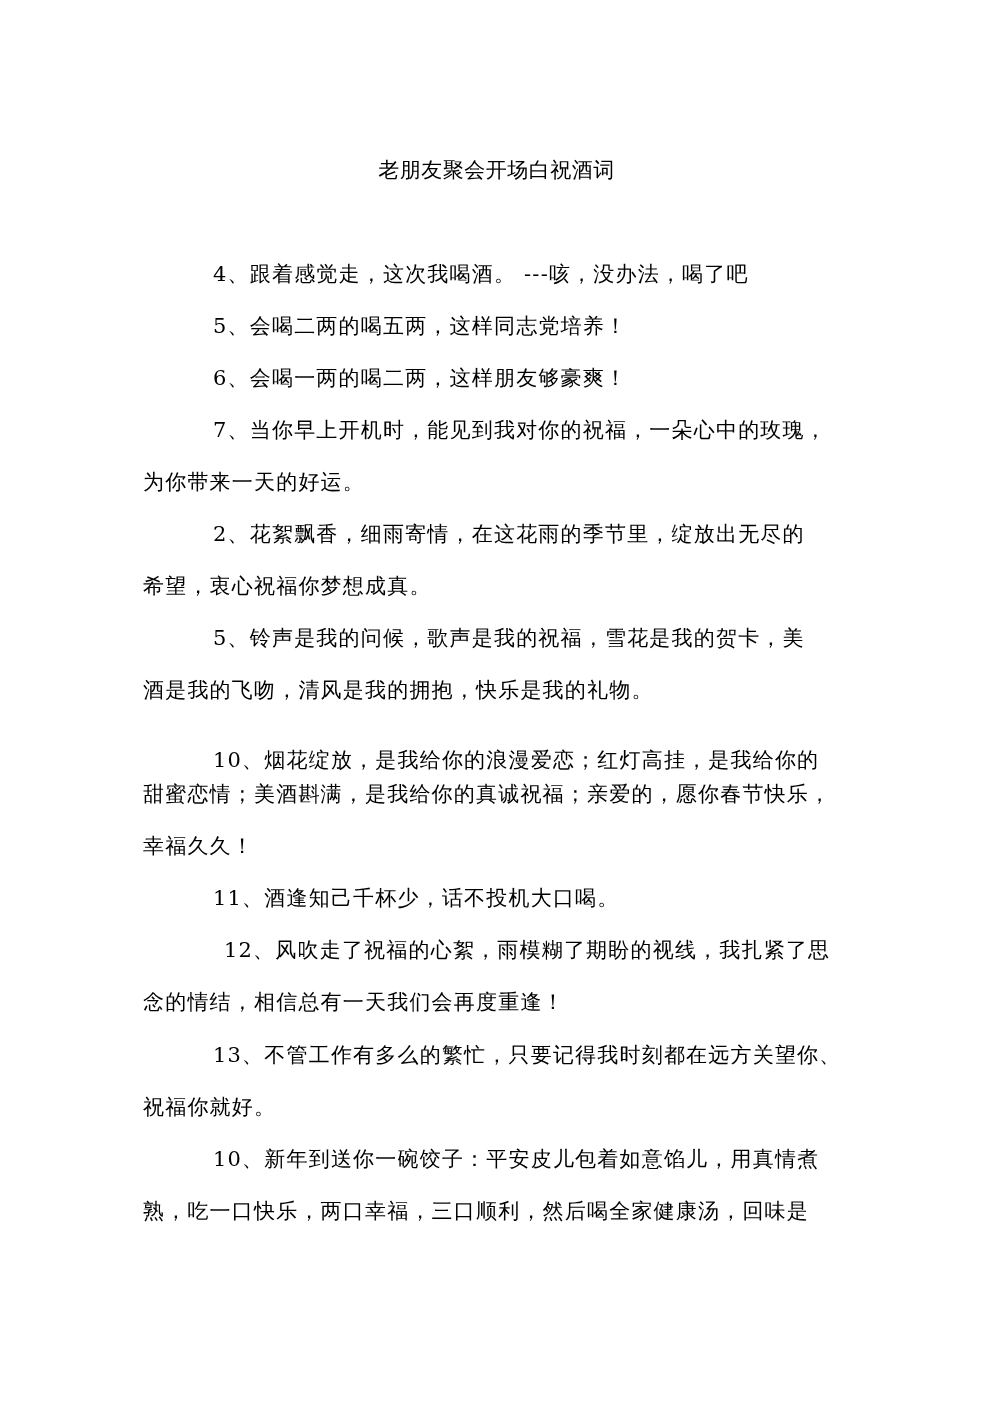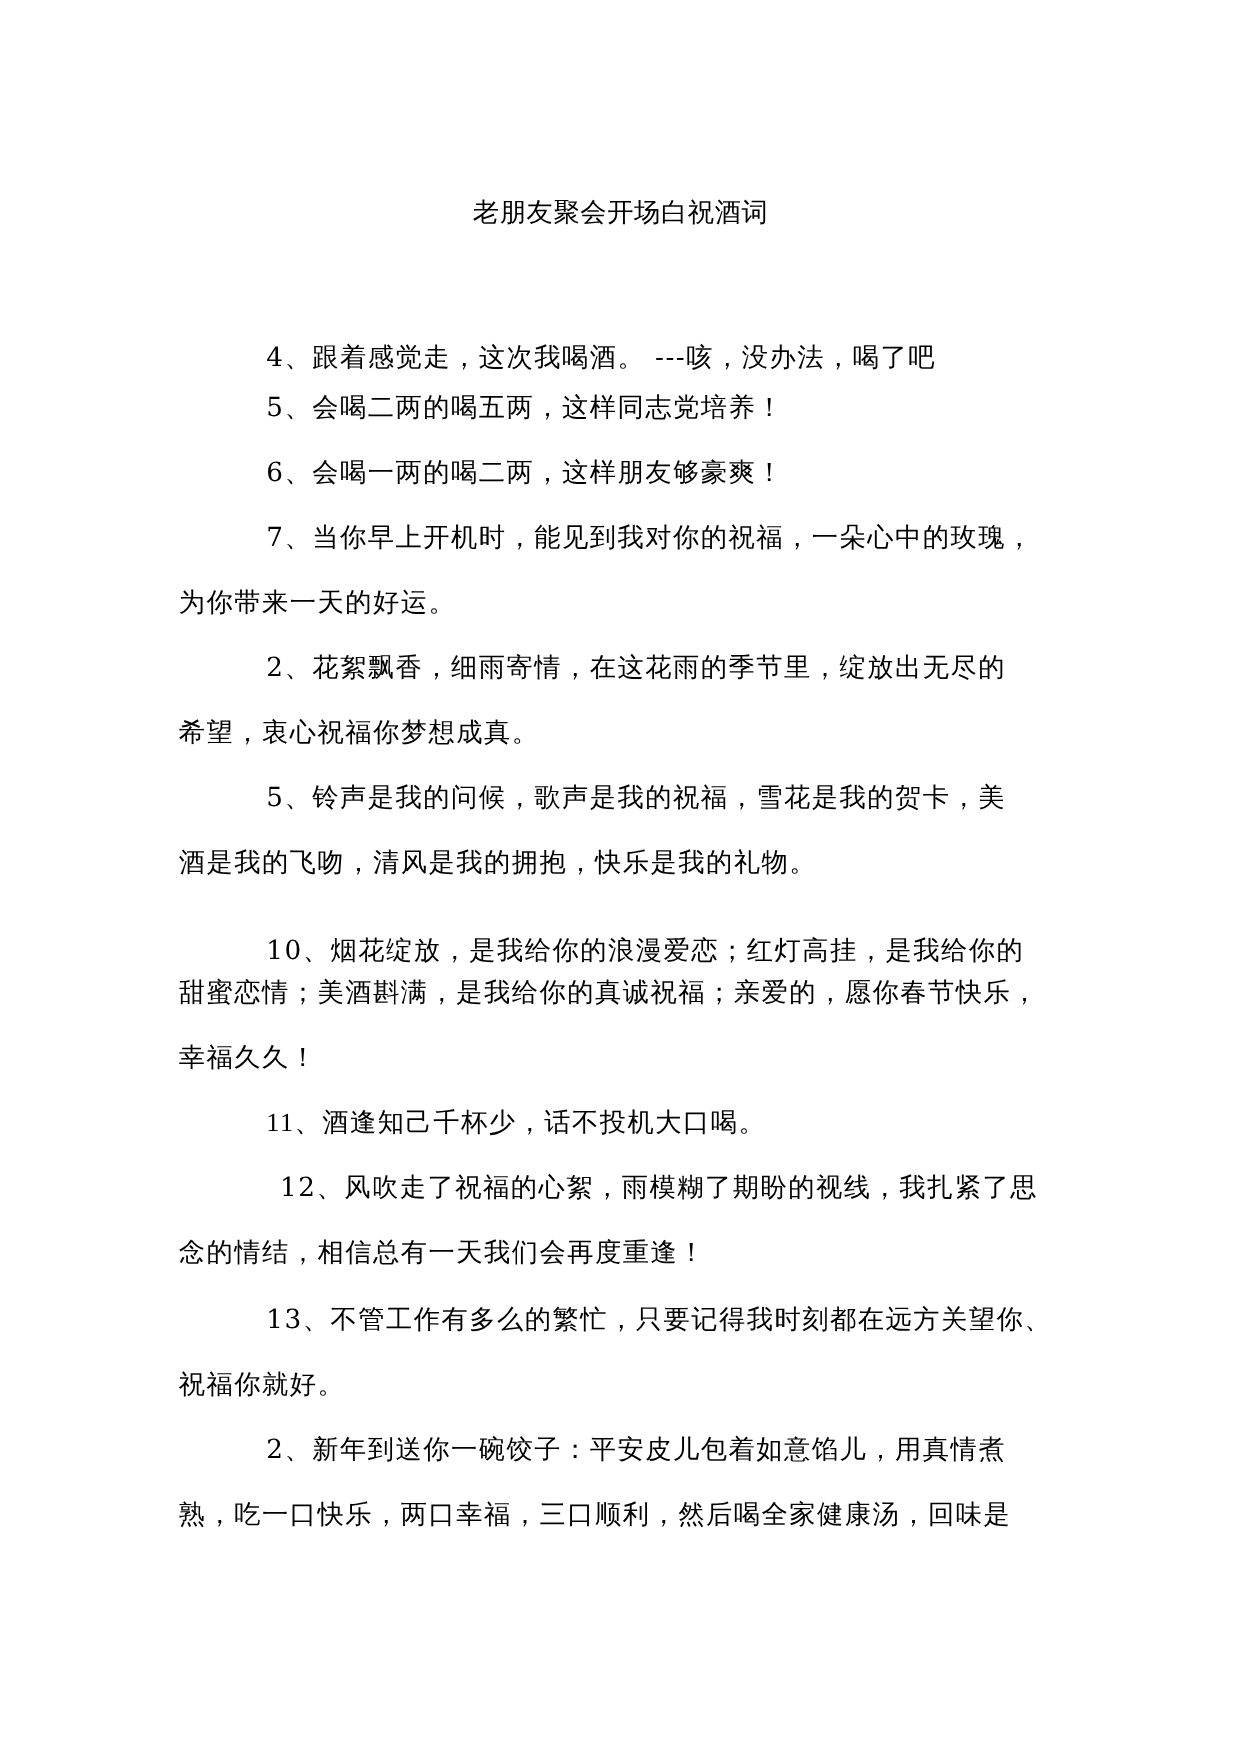--- a/index.html
+++ b/index.html
@@ -9,32 +9,32 @@
   .title { position: absolute; left: 0; width: 993px; top: 155px; text-align: center;
            font-size: 21px; line-height: 30px; letter-spacing: 0.5px; }
   .line { position: absolute; font-size: 21px; line-height: 30px; white-space: nowrap; letter-spacing: 1.2px; }
 </style>
 </head>
 <body>
 
 <div class="page">
   <div class="title">老朋友聚会开场白祝酒词</div>
 
-  <div class="line" style="left:213px; top:259px;margin-top:12px;">4、跟着感觉走，这次我喝酒。 ---咳，没办法，喝了吧</div>
+  <div class="line" style="left:213px; top:259px;">4、跟着感觉走，这次我喝酒。 ---咳，没办法，喝了吧</div>
   <div class="line" style="left:213px; top:311px;">5、会喝二两的喝五两，这样同志党培养！</div>
   <div class="line" style="left:213px; top:363px;">6、会喝一两的喝二两，这样朋友够豪爽！</div>
   <div class="line" style="left:213px; top:415px;">7、当你早上开机时，能见到我对你的祝福，一朵心中的玫瑰，</div>
   <div class="line" style="left:143px; top:467px;">为你带来一天的好运。</div>
   <div class="line" style="left:213px; top:519px;">2、花絮飘香，细雨寄情，在这花雨的季节里，绽放出无尽的</div>
   <div class="line" style="left:143px; top:571px;">希望，衷心祝福你梦想成真。</div>
   <div class="line" style="left:213px; top:623px;">5、铃声是我的问候，歌声是我的祝福，雪花是我的贺卡，美</div>
   <div class="line" style="left:143px; top:675px;">酒是我的飞吻，清风是我的拥抱，快乐是我的礼物。</div>
   <div class="line" style="left:213px; top:745px;">10、烟花绽放，是我给你的浪漫爱恋；红灯高挂，是我给你的</div>
   <div class="line" style="left:143px; top:779px;">甜蜜恋情；美酒斟满，是我给你的真诚祝福；亲爱的，愿你春节快乐，</div>
   <div class="line" style="left:143px; top:831px;">幸福久久！</div>
-  <div class="line" style="left:213px; top:883px;font-family:Liberation Serif, serif;">11、酒逢知己千杯少，话不投机大口喝。</div>
+  <div class="line" style="left:213px; top:883px;">11、酒逢知己千杯少，话不投机大口喝。</div>
   <div class="line" style="left:213px; top:935px;margin-left:11px;">12、风吹走了祝福的心絮，雨模糊了期盼的视线，我扎紧了思</div>
   <div class="line" style="left:143px; top:987px;">念的情结，相信总有一天我们会再度重逢！</div>
   <div class="line" style="left:213px; top:1040px;">13、不管工作有多么的繁忙，只要记得我时刻都在远方关望你、</div>
   <div class="line" style="left:143px; top:1092px;">祝福你就好。</div>
-  <div class="line" style="left:213px; top:1144px;">2、新年到送你一碗饺子：平安皮儿包着如意馅儿，用真情煮</div>
+  <div class="line" style="left:213px; top:1144px;">10、新年到送你一碗饺子：平安皮儿包着如意馅儿，用真情煮</div>
   <div class="line" style="left:143px; top:1196px;">熟，吃一口快乐，两口幸福，三口顺利，然后喝全家健康汤，回味是</div>
 </div>
 
 </body></html>

